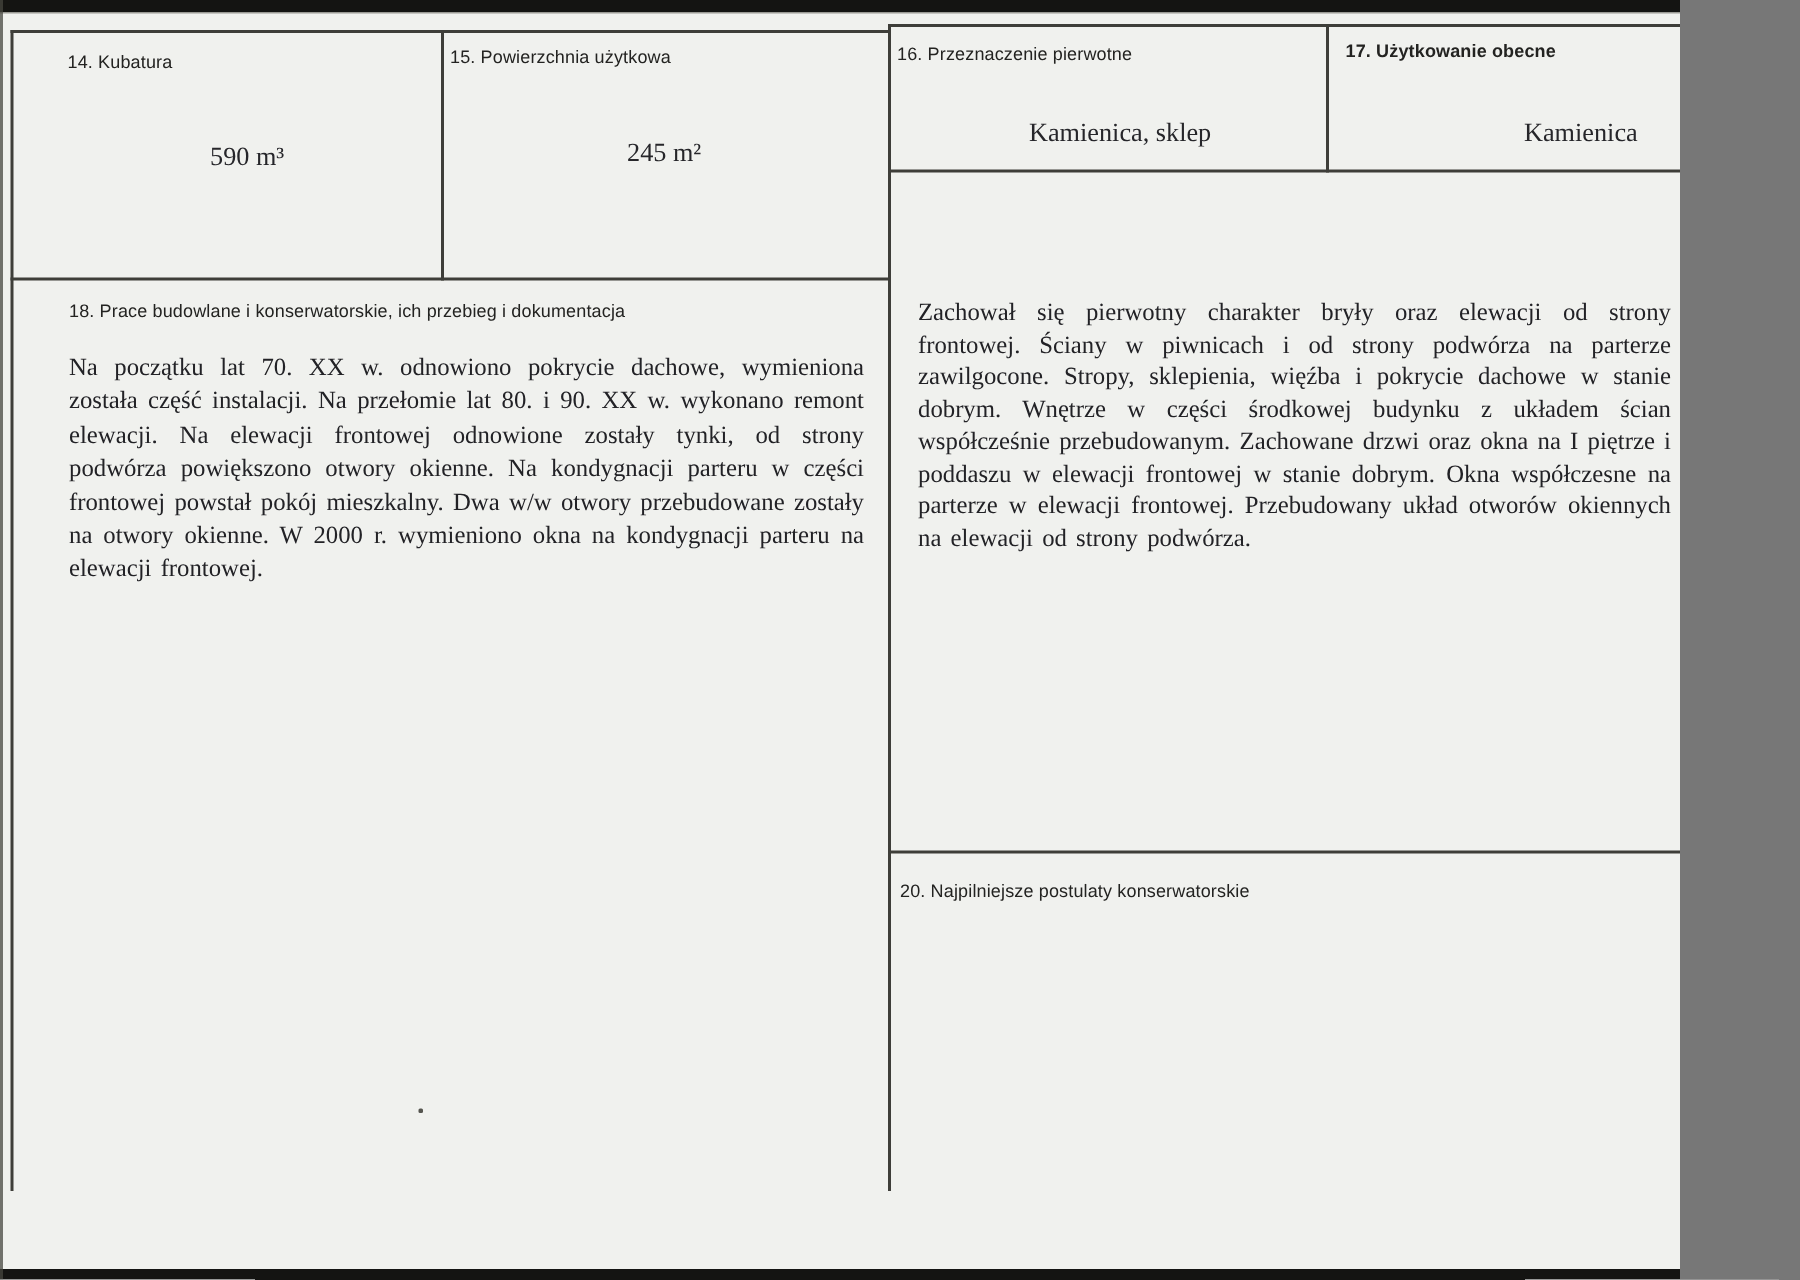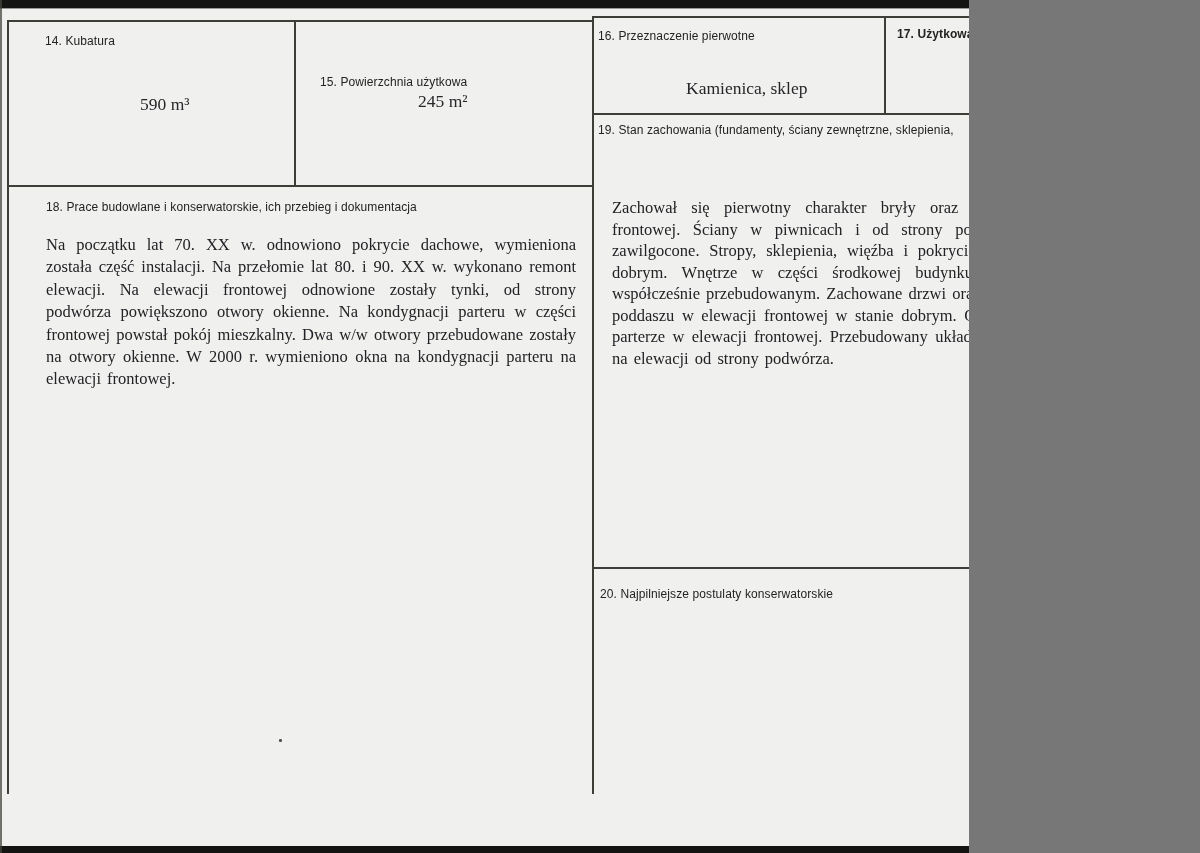--- a/index.html
+++ b/index.html
@@ -1,19 +1,19 @@
 <!DOCTYPE html>
 <html lang="pl"><head>
 <meta charset="utf-8">
 <title>Karta ewidencyjna – skan</title>
 <style>
   html,body{margin:0;padding:0;background:#777;}
   .page{
     position:relative;
-    width:969px;height:853px;
+    width:1120px;height:853px;
     background:#f0f1ee;
     overflow:hidden;
     font-family:"Liberation Sans", sans-serif;
     color:#222220;
   }
   
   .scan-bar{position:absolute;left:0;width:1200px;background:#141412;}
   .scan-bar.top{top:0;height:8px;box-shadow:0 1px 0 #9a9a94;}
   .scan-bar.bottom{top:846px;height:7px;}
   .scan-edge-left{position:absolute;left:0;top:0;width:2px;height:853px;background:#45453f;opacity:.75;}
@@ -81,31 +81,31 @@
   <div class="hline hl-right-mid"></div>
   <div class="hline hl-right-19b"></div>
   <div class="vline vl-left-border"></div>
   <div class="vline vl-14-15"></div>
   <div class="vline vl-center"></div>
   <div class="vline vl-16-17"></div>
 
   <div class="flabel" style="left:45px;top:34px;">14. Kubatura</div>
   <div class="fvalue" style="left:140px;top:94px;">590 m³</div>
 
-  <div class="flabel" style="left:320px;top:31px;margin-top:44px;">15. Powierzchnia użytkowa</div>
+  <div class="flabel" style="left:300px;top:31px;">15. Powierzchnia użytkowa</div>
   <div class="fvalue" style="left:418px;top:91px;">245 m²</div>
 
   <div class="flabel" style="left:598px;top:29px;">16. Przeznaczenie pierwotne</div>
   <div class="fvalue" style="left:686px;top:78px;">Kamienica, sklep</div>
 
   <div class="flabel" style="left:897px;top:27px;font-weight:bold;">17. Użytkowanie obecne</div>
   <div class="fvalue" style="left:1016px;top:78px;">Kamienica</div>
 
   <div class="flabel" style="left:598px;top:123px;">
-    <span>19. Stan zachowania (fundamenty, ściany zewnętrzne, sklepienia,</span><br>
+    <br>
   </div>
 
   <div class="fpara p19">Zachował się pierwotny charakter bryły oraz elewacji od strony frontowej. Ściany w piwnicach i od strony podwórza na parterze zawilgocone. Stropy, sklepienia, więźba i pokrycie dachowe w stanie dobrym. Wnętrze w części środkowej budynku z układem ścian współcześnie przebudowanym. Zachowane drzwi oraz okna na I piętrze i poddaszu w elewacji frontowej w stanie dobrym. Okna współczesne na parterze w elewacji frontowej. Przebudowany układ otworów okiennych na elewacji od strony podwórza.</div>
 
   <div class="flabel" style="left:46px;top:200px;">18. Prace budowlane i konserwatorskie, ich przebieg i dokumentacja</div>
   <div class="fpara p18">Na początku lat 70. XX w. odnowiono pokrycie dachowe, wymieniona została część instalacji. Na przełomie lat 80. i 90. XX w. wykonano remont elewacji. Na elewacji frontowej odnowione zostały tynki, od strony podwórza powiększono otwory okienne. Na kondygnacji parteru w części frontowej powstał pokój mieszkalny. Dwa w/w otwory przebudowane zostały na otwory okienne. W 2000 r. wymieniono okna na kondygnacji parteru na elewacji frontowej.</div>
 
   <div class="flabel" style="left:600px;top:587px;">20. Najpilniejsze postulaty konserwatorskie</div>
   <div class="fpara" style="left:612px;top:615px;width:502px;font-size:16.5px;"></div>
 

